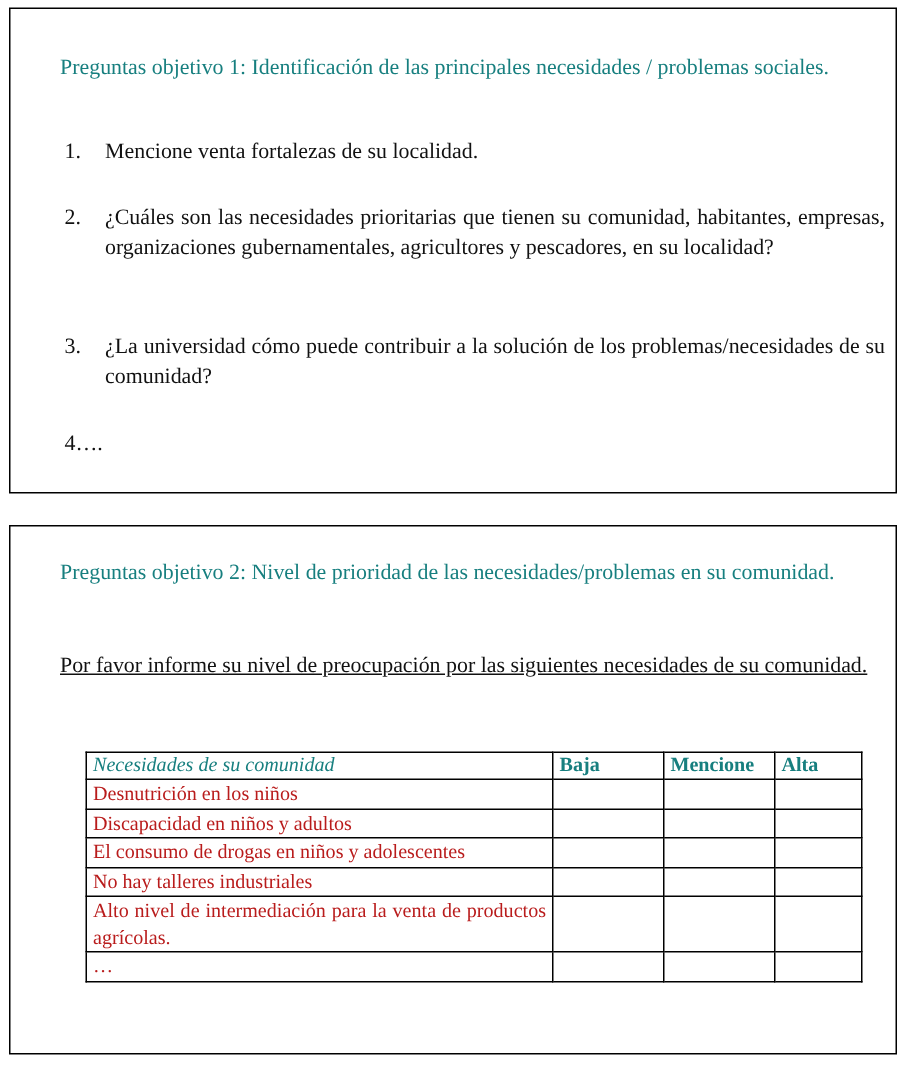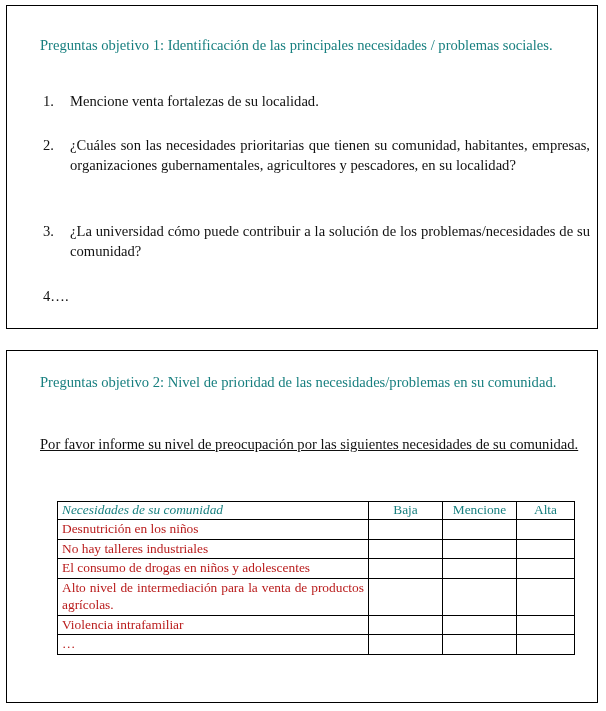--- a/index.html
+++ b/index.html
@@ -127,21 +127,22 @@
   }
   #needs-table thead th {
     color: #177F7F;
     font-size: 13.4px;
   }
   #needs-table thead th.c-need {
     text-align: left;
     font-style: italic;
   }
   #needs-table thead th.c-lvl {
-    text-align: center;
+    text-align: left;
+    font-weight: bold;
   }
   #needs-table tbody td.c-need {
     text-align: justify;
     text-align-last: left;
     color: #b91c1c;
     line-height: 17.5px;
   }
   #needs-table tbody td.c-lvl {
     text-align: center;
   }
@@ -211,39 +212,39 @@
         </tr>
       </thead>
       <tbody>
         <tr>
           <td class="c-need">Desnutrición en los niños</td>
           <td class="c-lvl"></td>
           <td class="c-lvl"></td>
           <td class="c-lvl"></td>
         </tr>
         <tr>
+          <td class="c-need">Discapacidad en niños y adultos</td>
+          <td class="c-lvl"></td>
+          <td class="c-lvl"></td>
+          <td class="c-lvl"></td>
+        </tr>
+        <tr>
+          <td class="c-need">El consumo de drogas en niños y adolescentes</td>
+          <td class="c-lvl"></td>
+          <td class="c-lvl"></td>
+          <td class="c-lvl"></td>
+        </tr>
+        <tr>
           <td class="c-need">No hay talleres industriales</td>
           <td class="c-lvl"></td>
           <td class="c-lvl"></td>
           <td class="c-lvl"></td>
         </tr>
         <tr>
-          <td class="c-need">El consumo de drogas en niños y adolescentes</td>
-          <td class="c-lvl"></td>
-          <td class="c-lvl"></td>
-          <td class="c-lvl"></td>
-        </tr>
-        <tr>
           <td class="c-need wrap-cell">Alto nivel de intermediación para la venta de productos agrícolas.</td>
-          <td class="c-lvl"></td>
-          <td class="c-lvl"></td>
-          <td class="c-lvl"></td>
-        </tr>
-        <tr>
-          <td class="c-need">Violencia intrafamiliar</td>
           <td class="c-lvl"></td>
           <td class="c-lvl"></td>
           <td class="c-lvl"></td>
         </tr>
         <tr>
           <td class="c-need dots-cell">…</td>
           <td class="c-lvl"></td>
           <td class="c-lvl"></td>
           <td class="c-lvl"></td>
         </tr>

